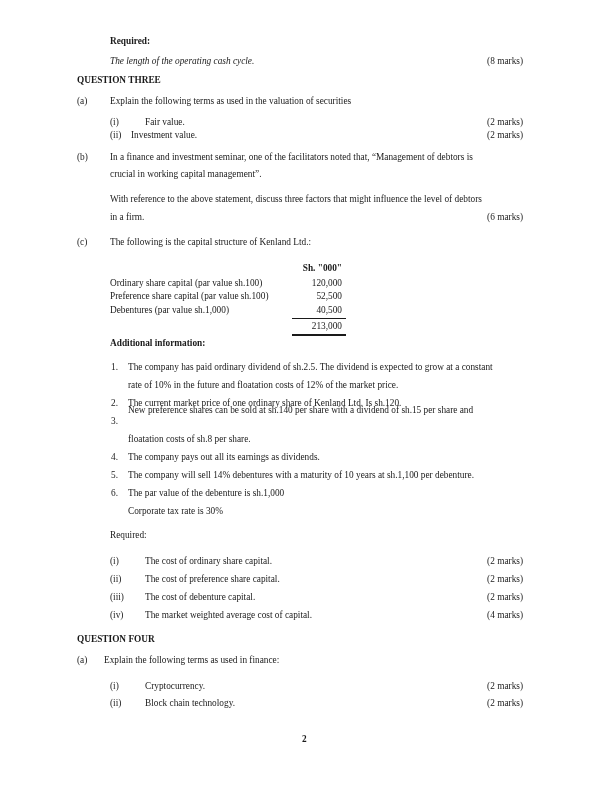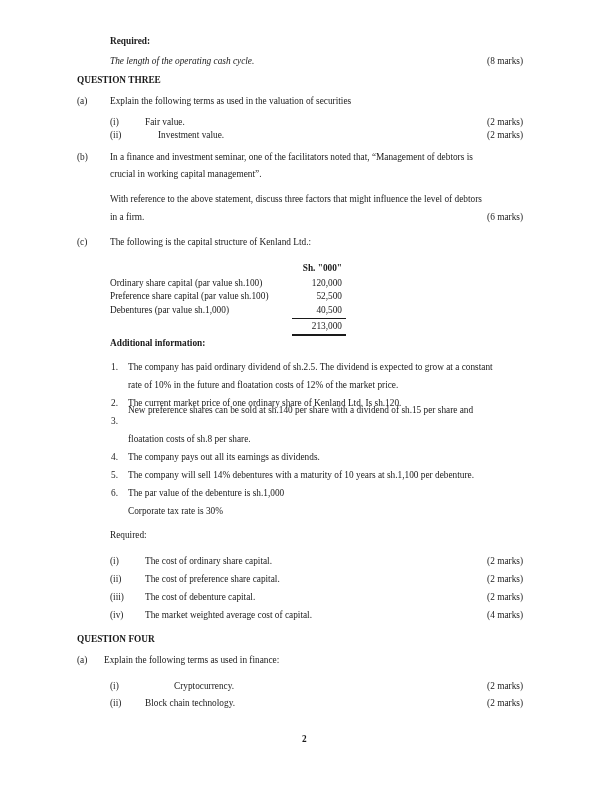--- a/index.html
+++ b/index.html
@@ -24,21 +24,21 @@
 <div class="abs bold" style="left:77px; top:75px;">QUESTION THREE</div>
 
 <div class="abs" style="left:77px; top:96px;">(a)</div>
 <div class="abs" style="left:110px; top:96px;">Explain the following terms as used in the valuation of securities</div>
 
 <div class="abs" style="left:110px; top:117px;">(i)</div>
 <div class="abs" style="left:145px; top:117px;">Fair value.</div>
 <div class="marks" style="top:117px;">(2 marks)</div>
 
 <div class="abs" style="left:110px; top:130px;">(ii)</div>
-<div class="abs" style="left:158px; top:130px;font-family:Liberation Serif, serif;">Investment value.</div>
+<div class="abs" style="left:131px; top:130px;font-family:Liberation Serif, serif;">Investment value.</div>
 <div class="marks" style="top:130px;">(2 marks)</div>
 
 <div class="abs" style="left:77px; top:152px;">(b)</div>
 <div class="abs" style="left:110px; top:152px;">In a finance and investment seminar, one of the facilitators noted that, “Management of debtors is</div>
 <div class="abs" style="left:110px; top:169px;">crucial in working capital management”.</div>
 <div class="abs" style="left:110px; top:194px;">With reference to the above statement, discuss three factors that might influence the level of debtors</div>
 <div class="abs" style="left:110px; top:212px;">in a firm.</div>
 <div class="marks" style="top:212px;">(6 marks)</div>
 
 <div class="abs" style="left:77px; top:237px;">(c)</div>
@@ -104,20 +104,20 @@
 <div class="abs" style="left:110px; top:610px;">(iv)</div>
 <div class="abs" style="left:145px; top:610px;">The market weighted average cost of capital.</div>
 <div class="marks" style="top:610px;padding-left:48px;">(4 marks)</div>
 
 <div class="abs bold" style="left:77px; top:634px;">QUESTION FOUR</div>
 
 <div class="abs" style="left:77px; top:655px;">(a)</div>
 <div class="abs" style="left:104px; top:655px;">Explain the following terms as used in finance:</div>
 
 <div class="abs" style="left:110px; top:681px;">(i)</div>
-<div class="abs" style="left:145px; top:681px;margin-left:29px;">Cryptocurrency.</div>
+<div class="abs" style="left:145px; top:681px;">Cryptocurrency.</div>
 <div class="marks" style="top:681px;">(2 marks)</div>
 
 <div class="abs" style="left:110px; top:698px;">(ii)</div>
 <div class="abs" style="left:145px; top:698px;">Block chain technology.</div>
 <div class="marks" style="top:698px;">(2 marks)</div>
 
 <div class="abs bold" style="left:302px; top:734px;">2</div>
 
 </body></html>

